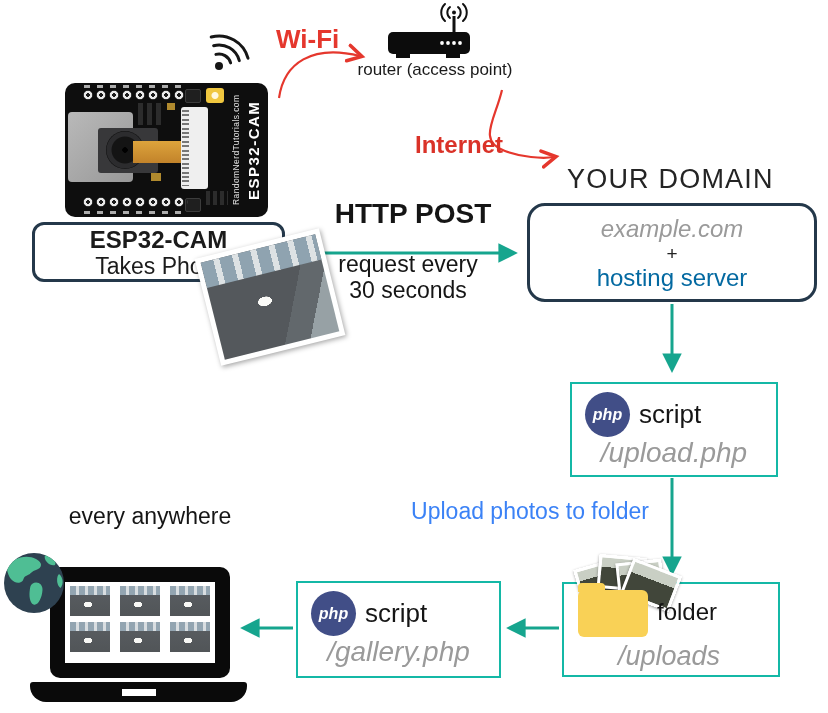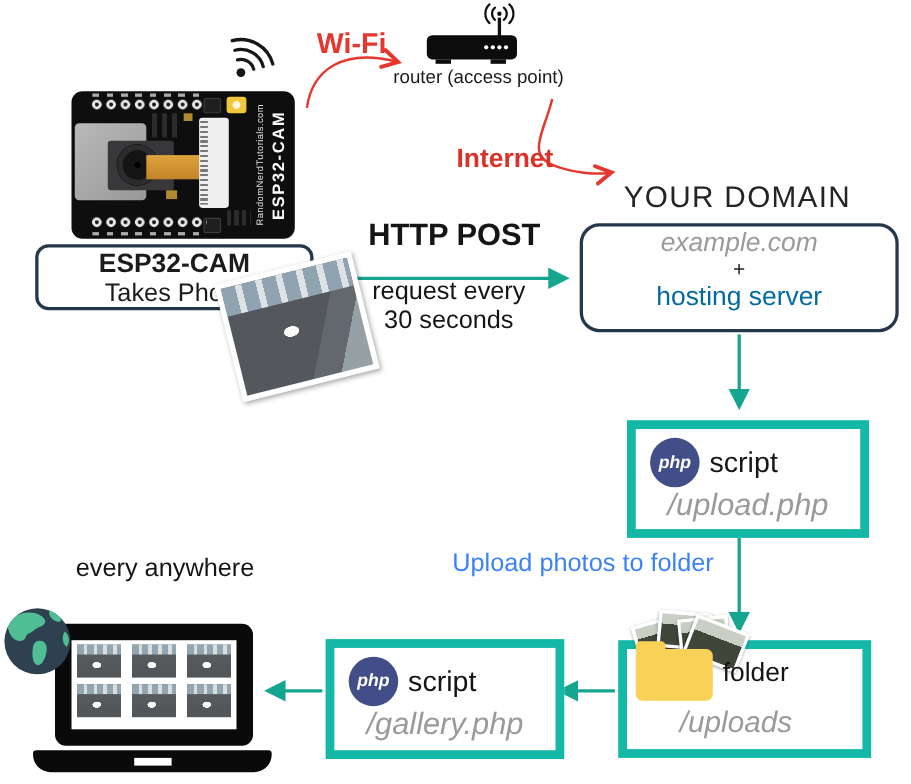--- a/index.html
+++ b/index.html
@@ -39,33 +39,33 @@
     background:repeating-linear-gradient(90deg,#2c2c2c 0 5px,#0e0e0e 5px 9px);}
   .caps2{position:absolute;left:141px;top:108px;width:22px;height:14px;
     background:repeating-linear-gradient(90deg,#2c2c2c 0 4px,#0e0e0e 4px 7px);}
   .gold1{position:absolute;left:86px;top:90px;width:10px;height:8px;background:#b08a2e;}
   .gold2{position:absolute;left:102px;top:20px;width:8px;height:7px;background:#b08a2e;}
   .v-text{position:absolute;writing-mode:vertical-rl;transform:rotate(180deg);text-align:center;}
   .v-brand{right:27px;top:4px;height:126px;font-size:8.5px;letter-spacing:.4px;color:#e2e2e2;}
   .v-model{right:6px;top:4px;height:126px;font-size:15px;font-weight:700;letter-spacing:1.5px;color:#fff;}
 
   
-  .wifi-label{left:288px;top:24px;font-size:26px;font-weight:700;color:#e5372d;z-index:2;}
+  .wifi-label{left:276px;top:24px;font-size:26px;font-weight:700;color:#e5372d;z-index:2;}
   .router-label{left:330px;top:60px;width:210px;text-align:center;font-size:17px;color:#1a1a1a;z-index:2;}
   .internet-label{left:415px;top:131px;font-size:24px;font-weight:600;color:#da3228;z-index:2;}
   .your-domain{left:567px;top:164px;width:255px;text-align:left;font-size:27px;letter-spacing:1.2px;color:#242424;z-index:2;}
 
   
   .navy-box{background:#fff;border:3px solid #24384a;z-index:2;}
-  .gray-box{background:#fff;border:8px solid #14b8a6;z-index:2;}
+  .gray-box{background:#fff;border:2px solid #14b8a6;z-index:2;}
   .esp-box{left:32px;top:222px;width:247px;height:54px;border-radius:12px;text-align:center;}
   .esp-box .t1{font-size:24px;font-weight:700;line-height:28px;margin-top:1px;}
   .esp-box .t2{font-size:23px;line-height:25px;}
   .domain-box{left:527px;top:203px;width:284px;height:93px;border-radius:18px;text-align:center;
-    display:flex;flex-direction:column;justify-content:flex-start;}
+    display:flex;flex-direction:column;justify-content:center;}
   .domain-box .d1{font-size:24px;font-style:italic;color:#9a9a9a;line-height:29px;}
   .domain-box .d2{font-size:19px;color:#222;line-height:21px;}
   .domain-box .d3{font-size:24px;color:#0369a1;line-height:28px;}
 
   .http-title{left:315px;top:198px;width:196px;text-align:center;font-size:28px;font-weight:600;color:#151515;z-index:2;}
   .http-detail{left:318px;top:251px;width:180px;text-align:center;font-size:23px;line-height:26px;color:#151515;z-index:2;}
 
   .script-box{display:flex;flex-direction:column;}
   .upload-box{left:570px;top:382px;width:204px;height:91px;}
   .gallery-box{left:296px;top:581px;width:201px;height:93px;}

